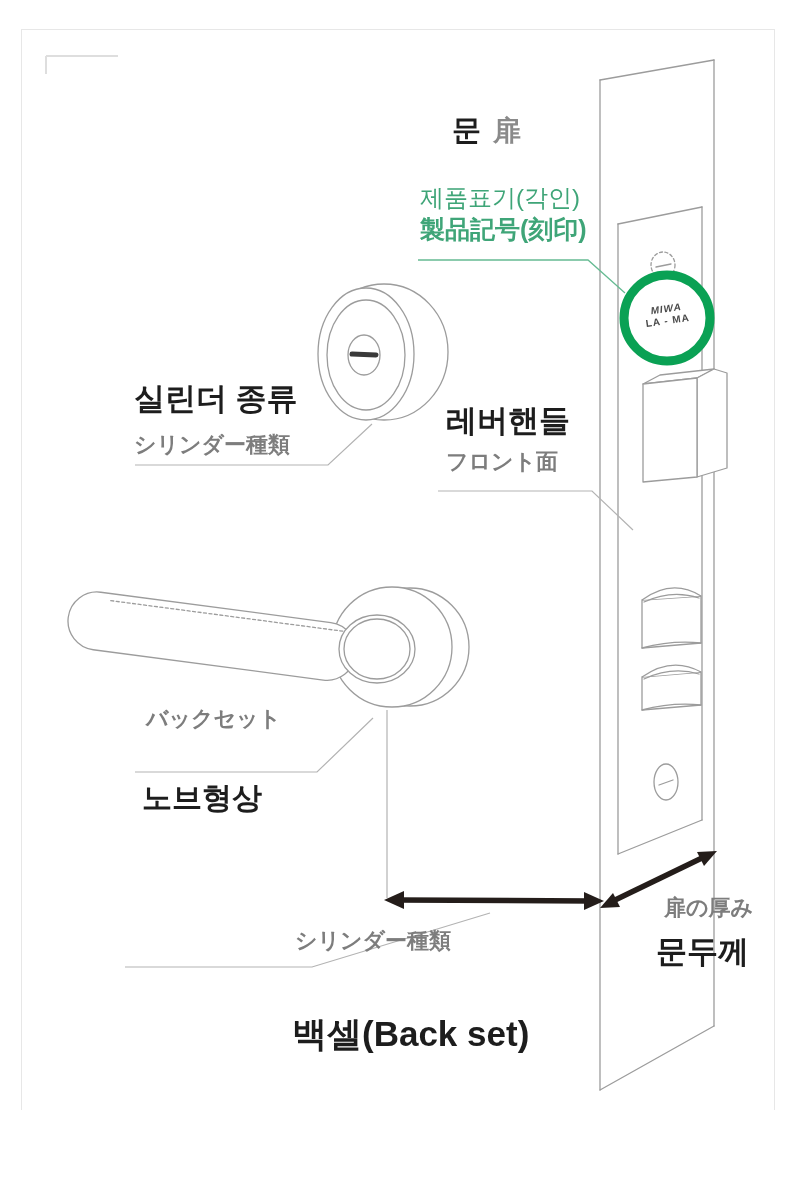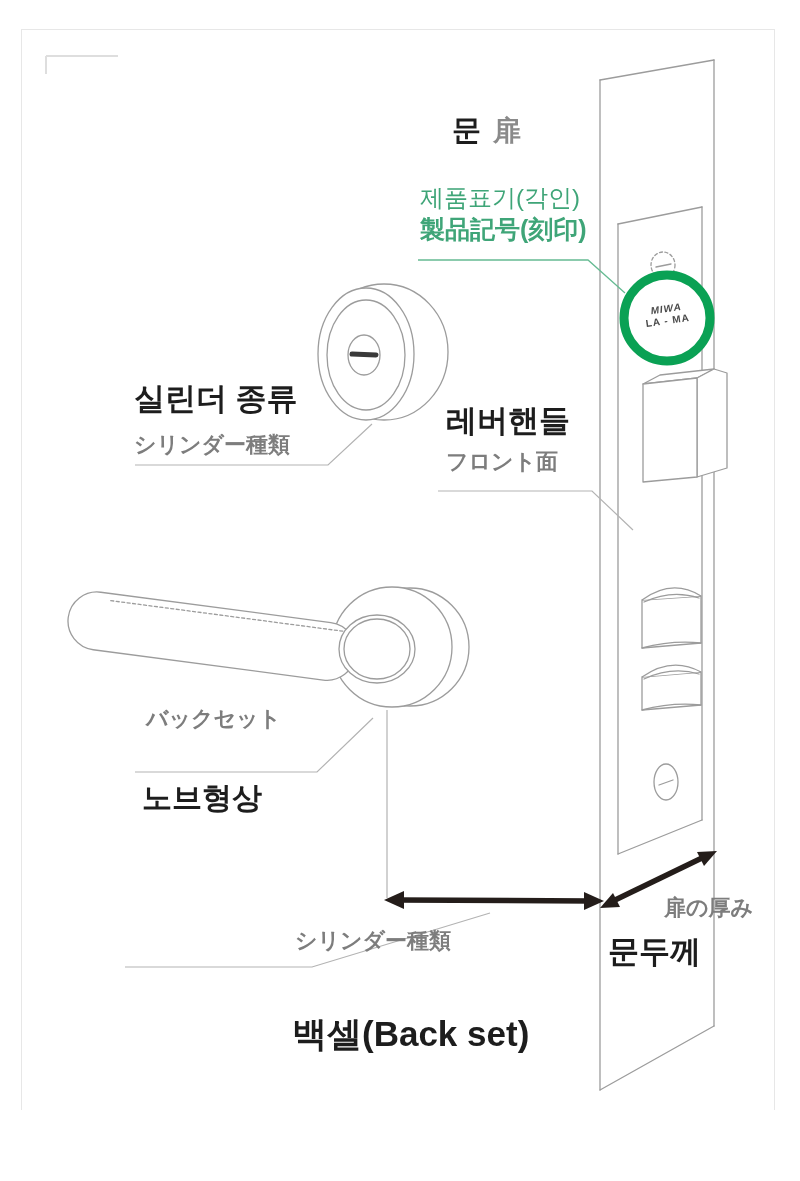--- a/index.html
+++ b/index.html
@@ -164,19 +164,19 @@
   </div>
 
   <div class="lbl ko-big" style="left:142px; top:779px; line-height:38px;">
     <div>노브형상</div>
   </div>
 
   <div class="lbl ja-gray" style="left:295px; top:928px;">シリンダー種類</div>
   <div class="lbl ko-thin" style="left:292px; top:969px;">백셀(Back set)</div>
 
   <div class="lbl ja-gray" style="left:664px; top:895px;">扉の厚み</div>
-  <div class="lbl ko-xl" style="left:608px; top:934px;font-family:Liberation Serif, serif;">문두께</div>
+  <div class="lbl ko-xl" style="left:656px; top:934px;font-family:Liberation Serif, serif;">문두께</div>
 
   <div class="lbl" id="engraving" style="left:627px; top:303px; width:80px;">
     <div class="brand">MIWA</div>
     <div class="model">LA - MA</div>
   </div>
 </div>
 
 </body></html>

